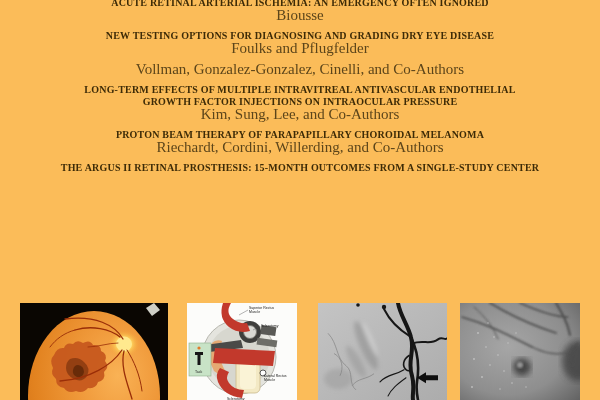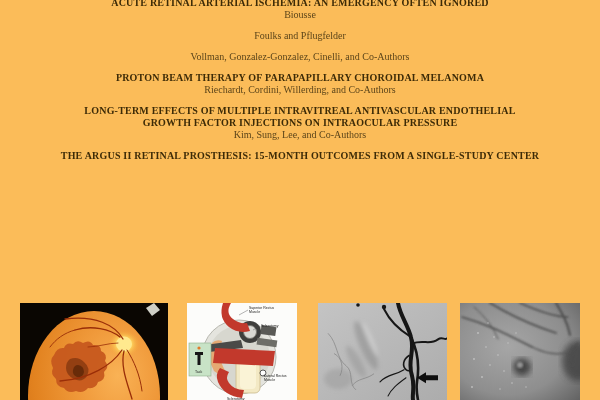--- a/index.html
+++ b/index.html
@@ -12,21 +12,21 @@
     position:absolute;left:0;top:-3px;width:600px;
     text-align:center;
   }
   .article{margin-bottom:9px;}
   .article-title{
     font-size:10px;line-height:12px;font-weight:bold;
     color:#3D2B07;letter-spacing:0.2px;
     white-space:pre-line;
   }
   .article-authors{
-    font-size:10px;line-height:12px;font-weight:normal;
+    font-size:15px;line-height:12px;font-weight:normal;
     color:#5C451A;
   }
   .figstrip{position:absolute;left:0;top:303px;width:600px;height:97px;}
   .fig{position:absolute;top:0;height:97px;overflow:hidden;}
   .fig svg{display:block;width:100%;height:100%;}
   #fig1{left:20px;width:148px;}
   #fig2{left:187px;width:110px;background:#FCFCFA;}
   #fig3{left:318px;width:129px;}
   #fig4{left:460px;width:120px;}
   .diagram-label{
@@ -41,33 +41,34 @@
 </style>
 </head>
 <body>
 
 <div class="articles">
   <div class="article">
     <div class="article-title">ACUTE RETINAL ARTERIAL ISCHEMIA: AN EMERGENCY OFTEN IGNORED</div>
     <div class="article-authors">Biousse</div>
   </div>
   <div class="article">
+    <div class="article-title">NEW TESTING OPTIONS FOR DIAGNOSING AND GRADING DRY EYE DISEASE</div>
     <div class="article-authors">Foulks and Pflugfelder</div>
   </div>
   <div class="article">
     <div class="article-authors">Vollman, Gonzalez-Gonzalez, Cinelli, and Co-Authors</div>
-  </div>
-  <div class="article">
-    <div class="article-title">PROTON BEAM THERAPY OF PARAPAPILLARY CHOROIDAL MELANOMA</div>
-    <div class="article-authors">Riechardt, Cordini, Willerding, and Co-Authors</div>
   </div>
   <div class="article">
     <div class="article-title">LONG-TERM EFFECTS OF MULTIPLE INTRAVITREAL ANTIVASCULAR ENDOTHELIAL
 GROWTH FACTOR INJECTIONS ON INTRAOCULAR PRESSURE</div>
     <div class="article-authors">Kim, Sung, Lee, and Co-Authors</div>
+  </div>
+  <div class="article">
+    <div class="article-title">PROTON BEAM THERAPY OF PARAPAPILLARY CHOROIDAL MELANOMA</div>
+    <div class="article-authors">Riechardt, Cordini, Willerding, and Co-Authors</div>
   </div>
   <div class="article">
     <div class="article-title">THE ARGUS II RETINAL PROSTHESIS: 15-MONTH OUTCOMES FROM A SINGLE-STUDY CENTER</div>
   </div>
 </div>
 
 <div class="figstrip">
 
   <div class="fig" id="fig1">
     <svg viewBox="0 0 148 97" preserveAspectRatio="none">

